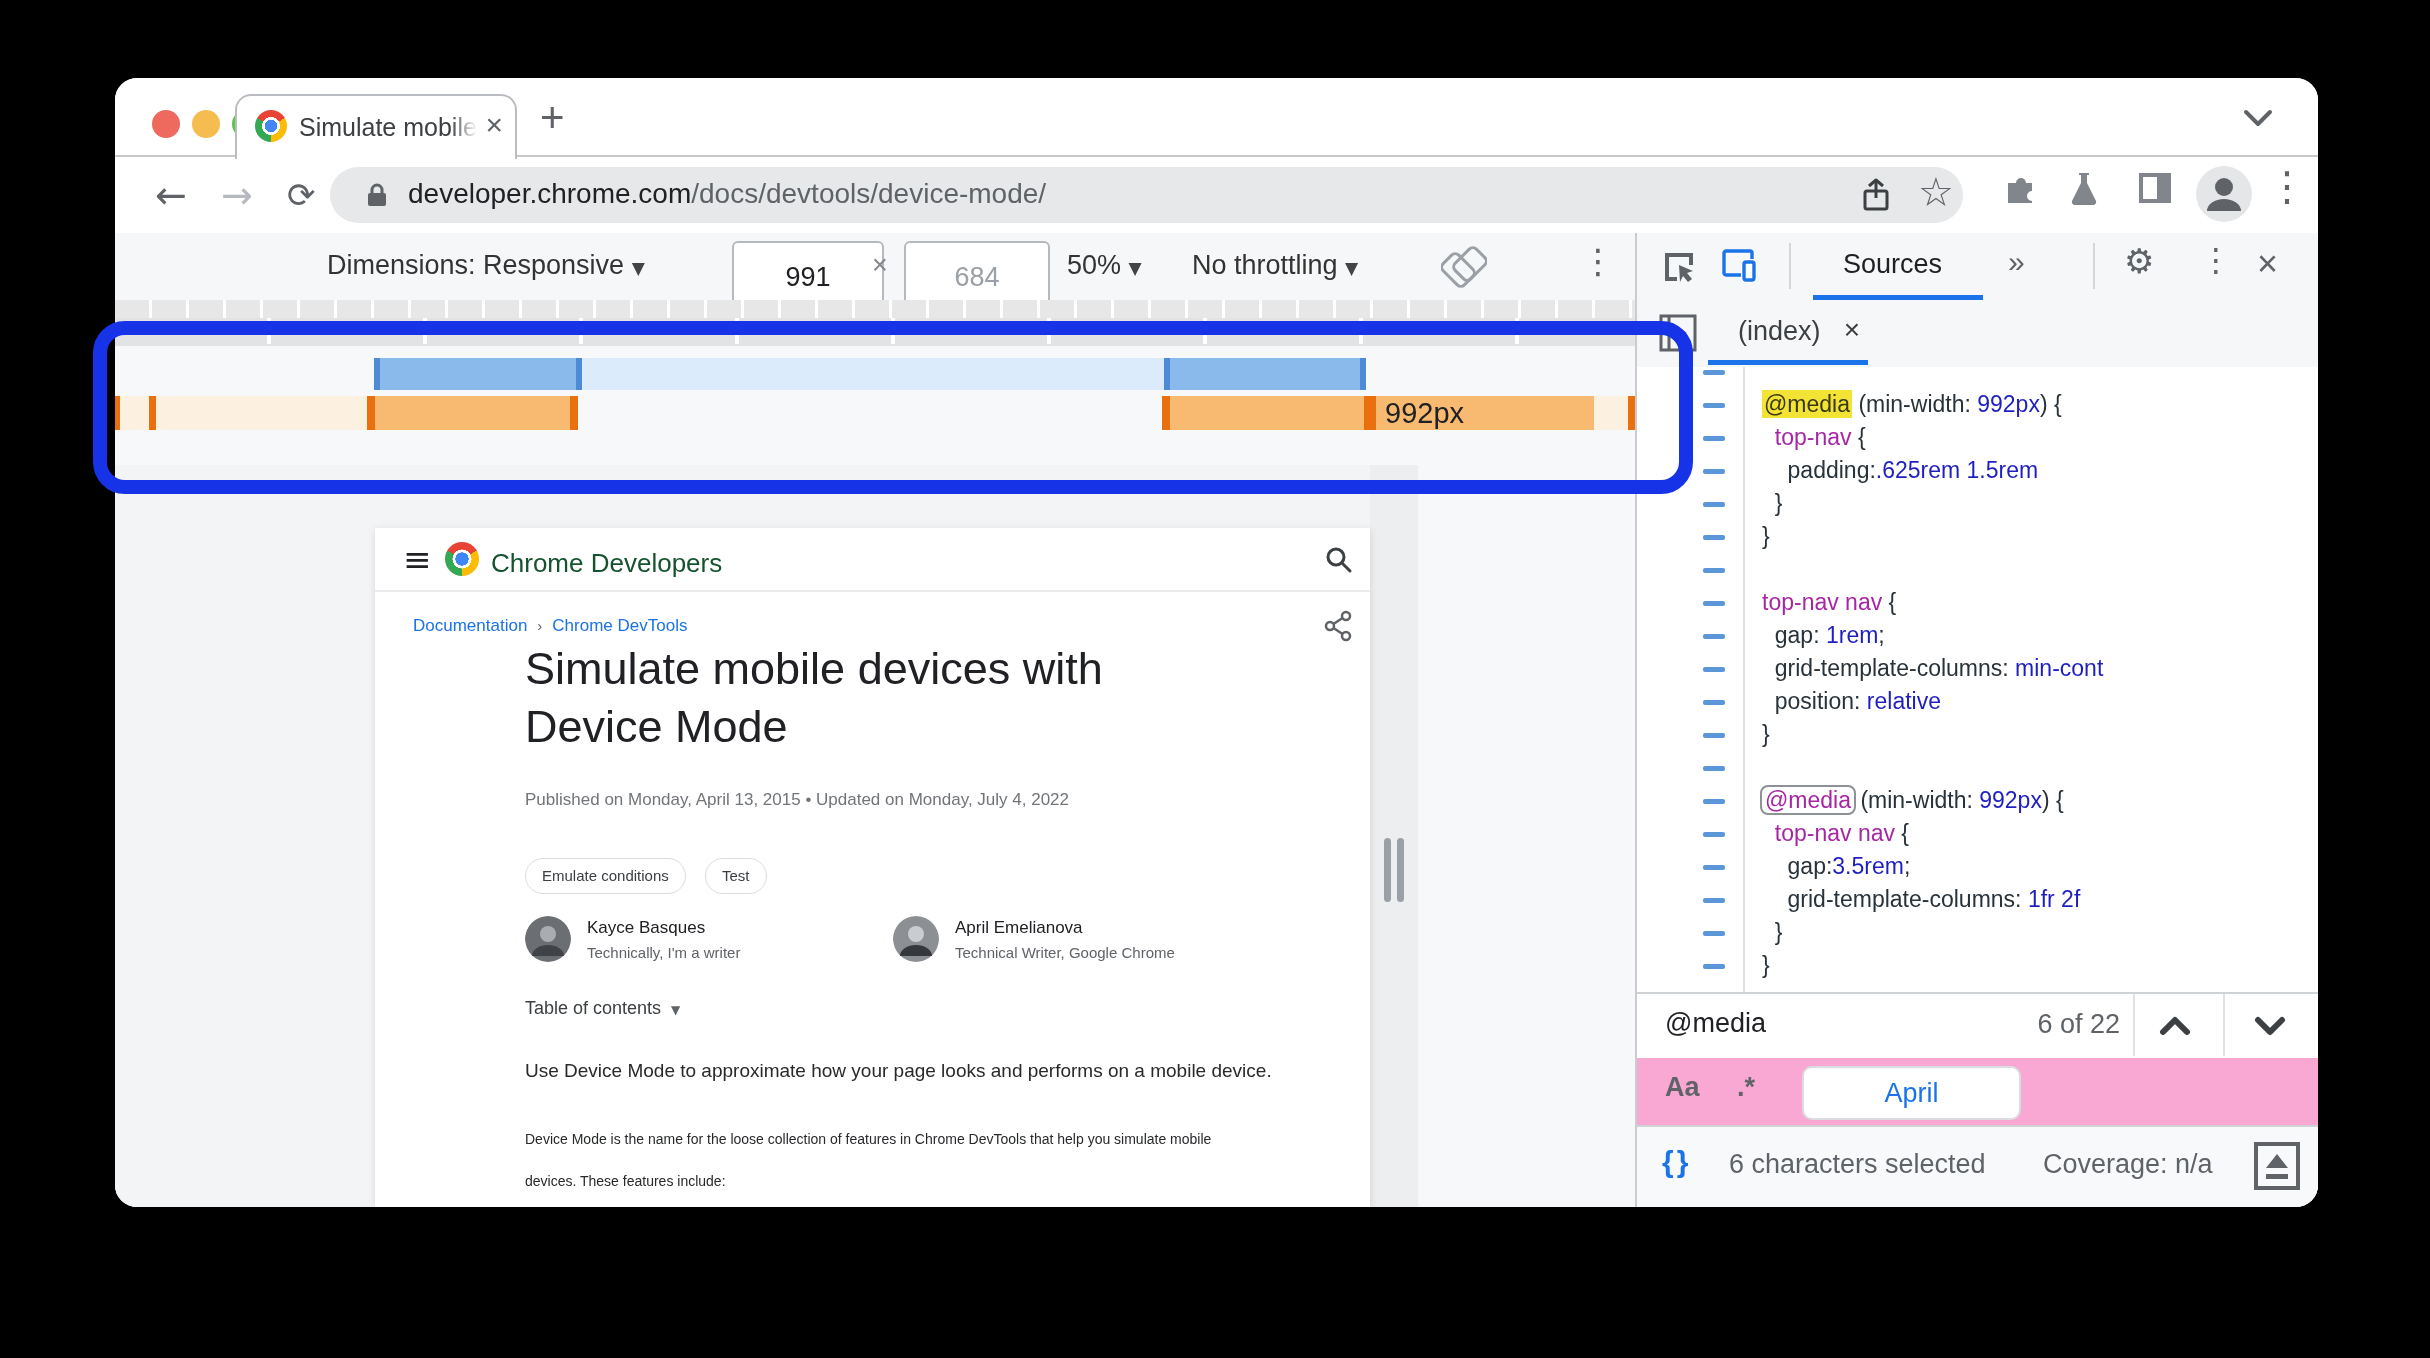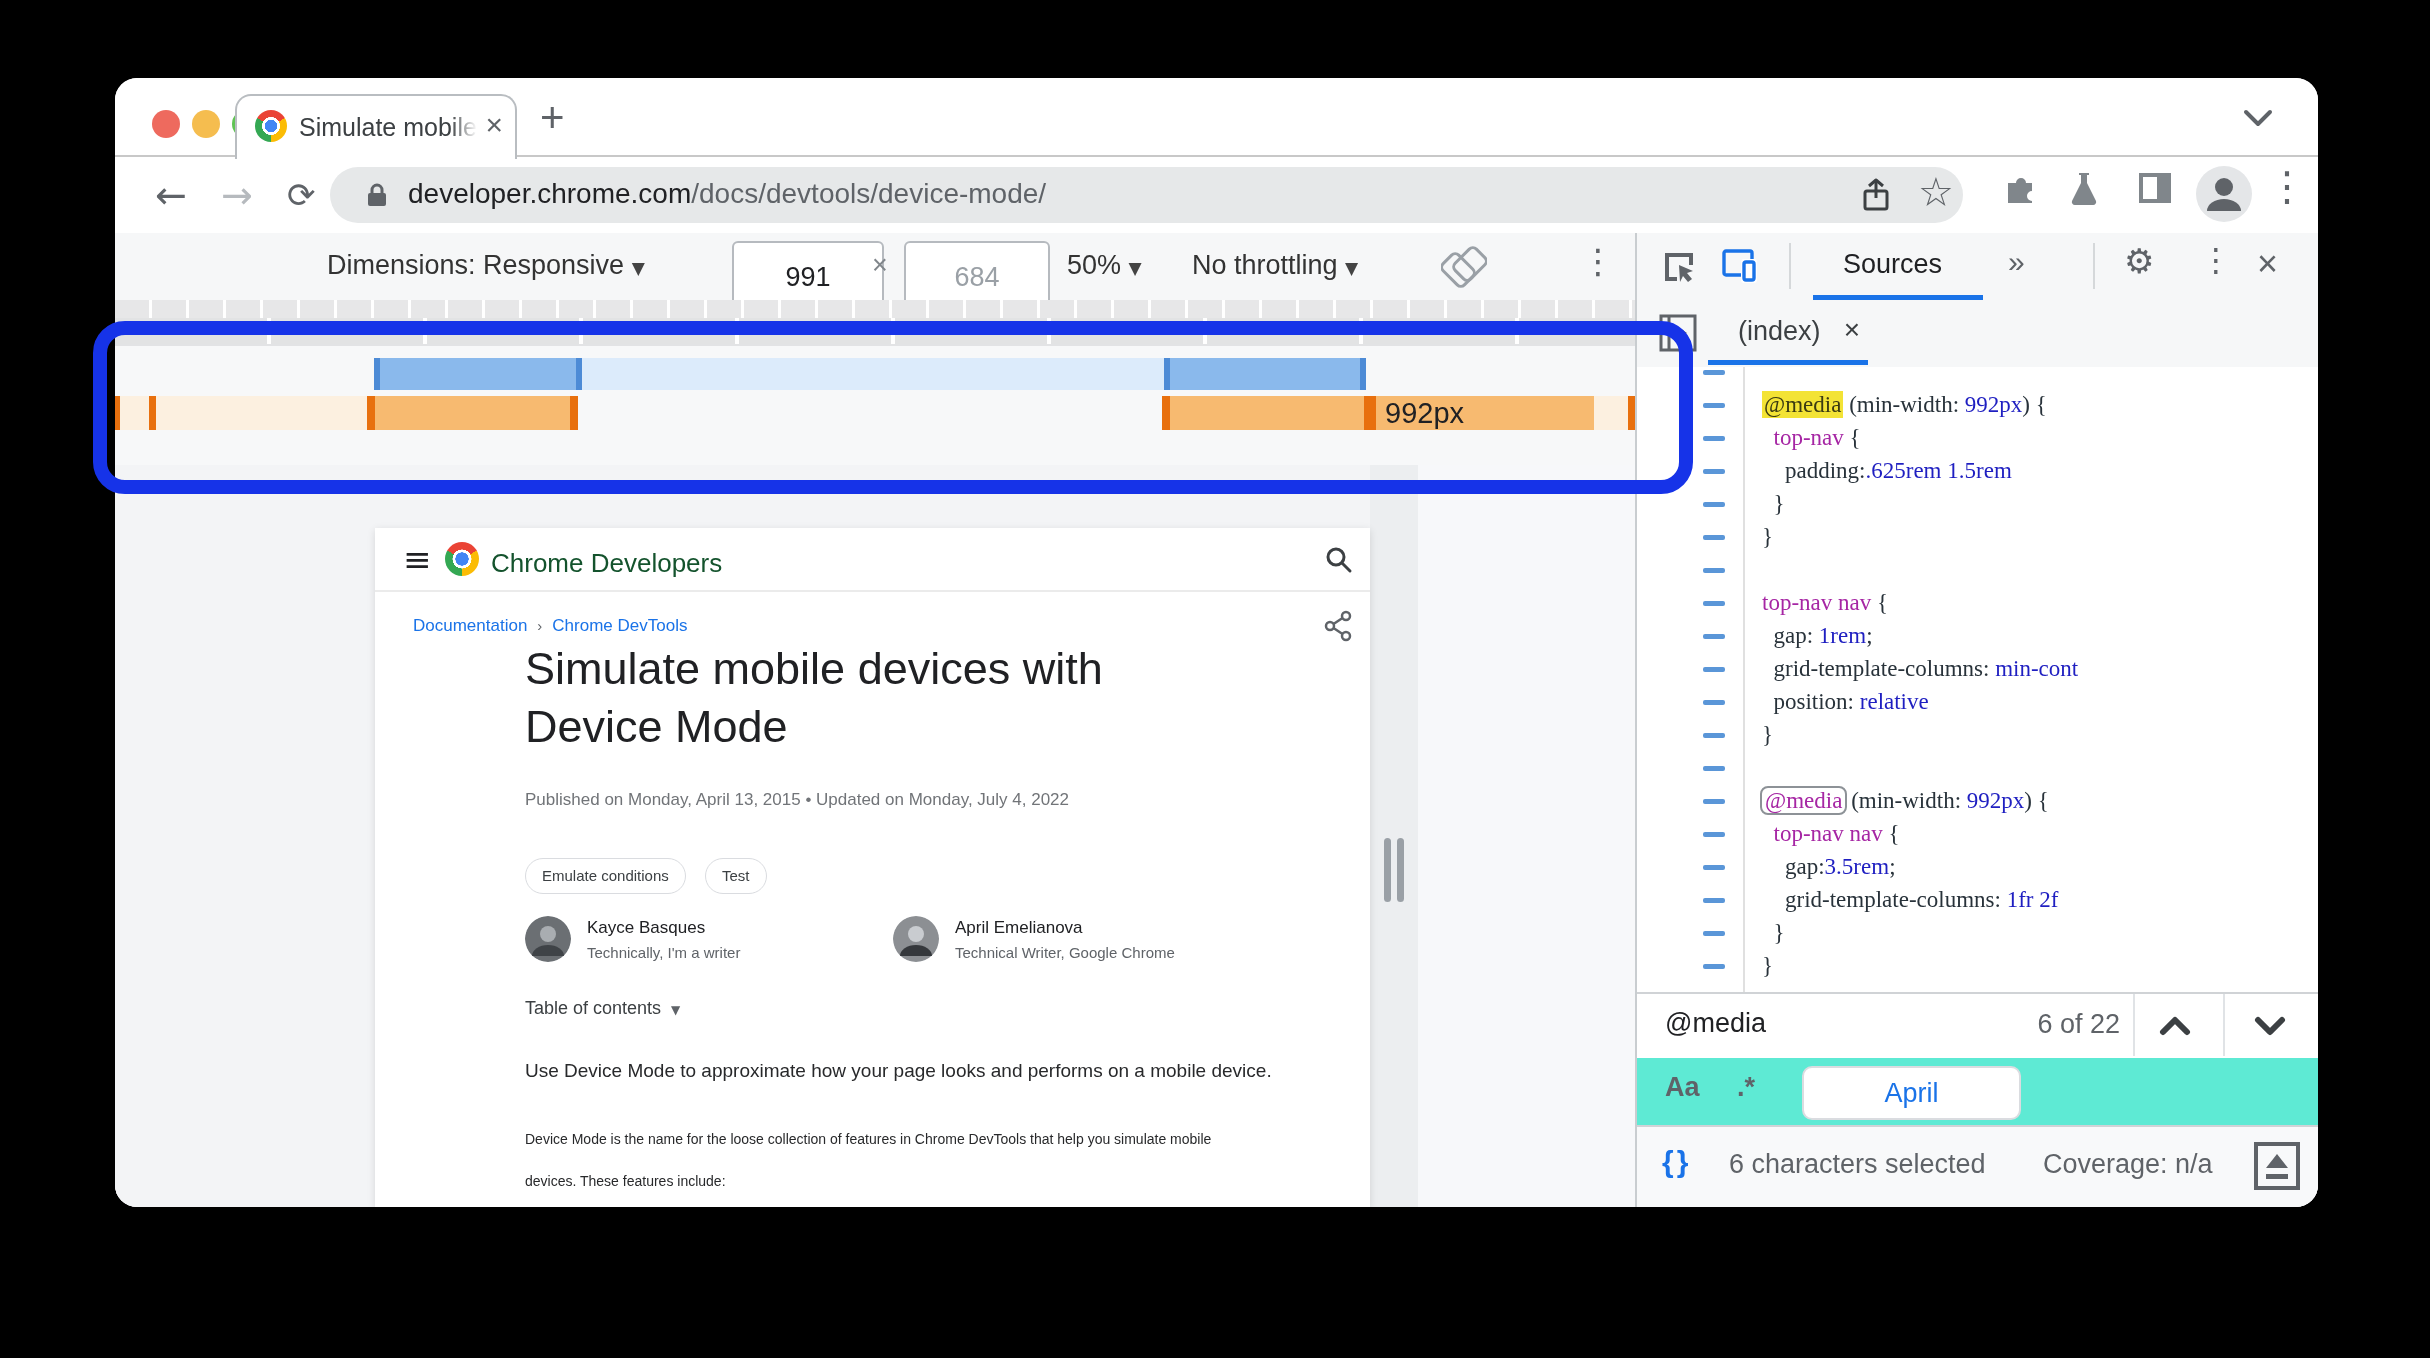--- a/index.html
+++ b/index.html
@@ -109,35 +109,35 @@
   .file-tab .ft-label{position:absolute;left:30px;top:16px;font-size:27px;color:#3c4043;}
   .file-tab .ft-close{position:absolute;right:8px;top:14px;font-size:28px;color:#3c4043;}
   .file-tab .ft-underline{position:absolute;left:0;bottom:0;width:160px;height:5px;background:#1a73e8;}
 
   .code-area{position:absolute;left:0;top:134px;width:683px;height:625px;background:#fff;overflow:hidden;}
   .gutter-bg{position:absolute;left:0;top:0;width:106px;height:625px;background:#fff;border-right:2px solid #e0e0e0;}
   .code-lines{position:absolute;left:0;top:-12px;width:683px;}
   .code-line{position:relative;height:33px;}
   .gutter-dash{position:absolute;left:66px;top:15px;width:22px;height:5px;border-radius:2px;background:#5a96d8;}
   .line-text{position:absolute;left:125px;top:0;white-space:pre;
-             font-family:Liberation Serif, serif;font-size:23px;line-height:33px;}
+             font-family:Liberation Sans, sans-serif;font-size:23px;line-height:33px;}
   .tk-p{color:#28323a;}
   .tk-v{color:#1f1fc1;}
   .tk-s{color:#a626a4;}
   .tk-hy{background:#f3e335;color:#3a3a12;padding:1px 2px;}
   .tk-ho{color:#a626a4;border:2px solid #8d9297;border-radius:8px;padding:0 3px;margin:0 -2px;}
 
   .searchrow{position:absolute;left:0;top:759px;width:683px;height:66px;background:#fff;
              border-top:2px solid #d0d3d6;border-bottom:2px solid #d0d3d6;}
   .sq{position:absolute;left:28px;top:14px;font-size:27px;color:#202124;}
   .match-count{position:absolute;right:200px;top:15px;font-size:27px;color:#5f6368;}
   .nav-sep{position:absolute;top:0;width:2px;height:62px;background:#e0e3e6;}
   .chev-btn{position:absolute;top:18px;}
 
-  .togglerow{position:absolute;left:0;top:825px;width:683px;height:67px;background:#5eead4;}
+  .togglerow{position:absolute;left:0;top:825px;width:683px;height:67px;background:#f9a8d4;}
   .tg{position:absolute;top:14px;font-size:27px;font-weight:bold;color:#5f6368;}
   .cancel-btn{position:absolute;left:165px;top:8px;width:215px;height:50px;background:#fff;border:2px solid #dadce0;
               border-radius:10px;font-size:27px;color:#1a73e8;text-align:center;line-height:50px;}
 
   .statusrow{position:absolute;left:0;top:892px;width:683px;height:82px;background:#f8f9fa;border-top:2px solid #d0d3d6;}
   .pp-btn{position:absolute;left:25px;top:18px;font-size:30px;font-weight:bold;color:#1a73e8;letter-spacing:3px;}
   .st-txt{position:absolute;top:22px;font-size:27px;color:#5f6368;white-space:nowrap;}
   .eject{position:absolute;left:616px;top:14px;}
 
   

